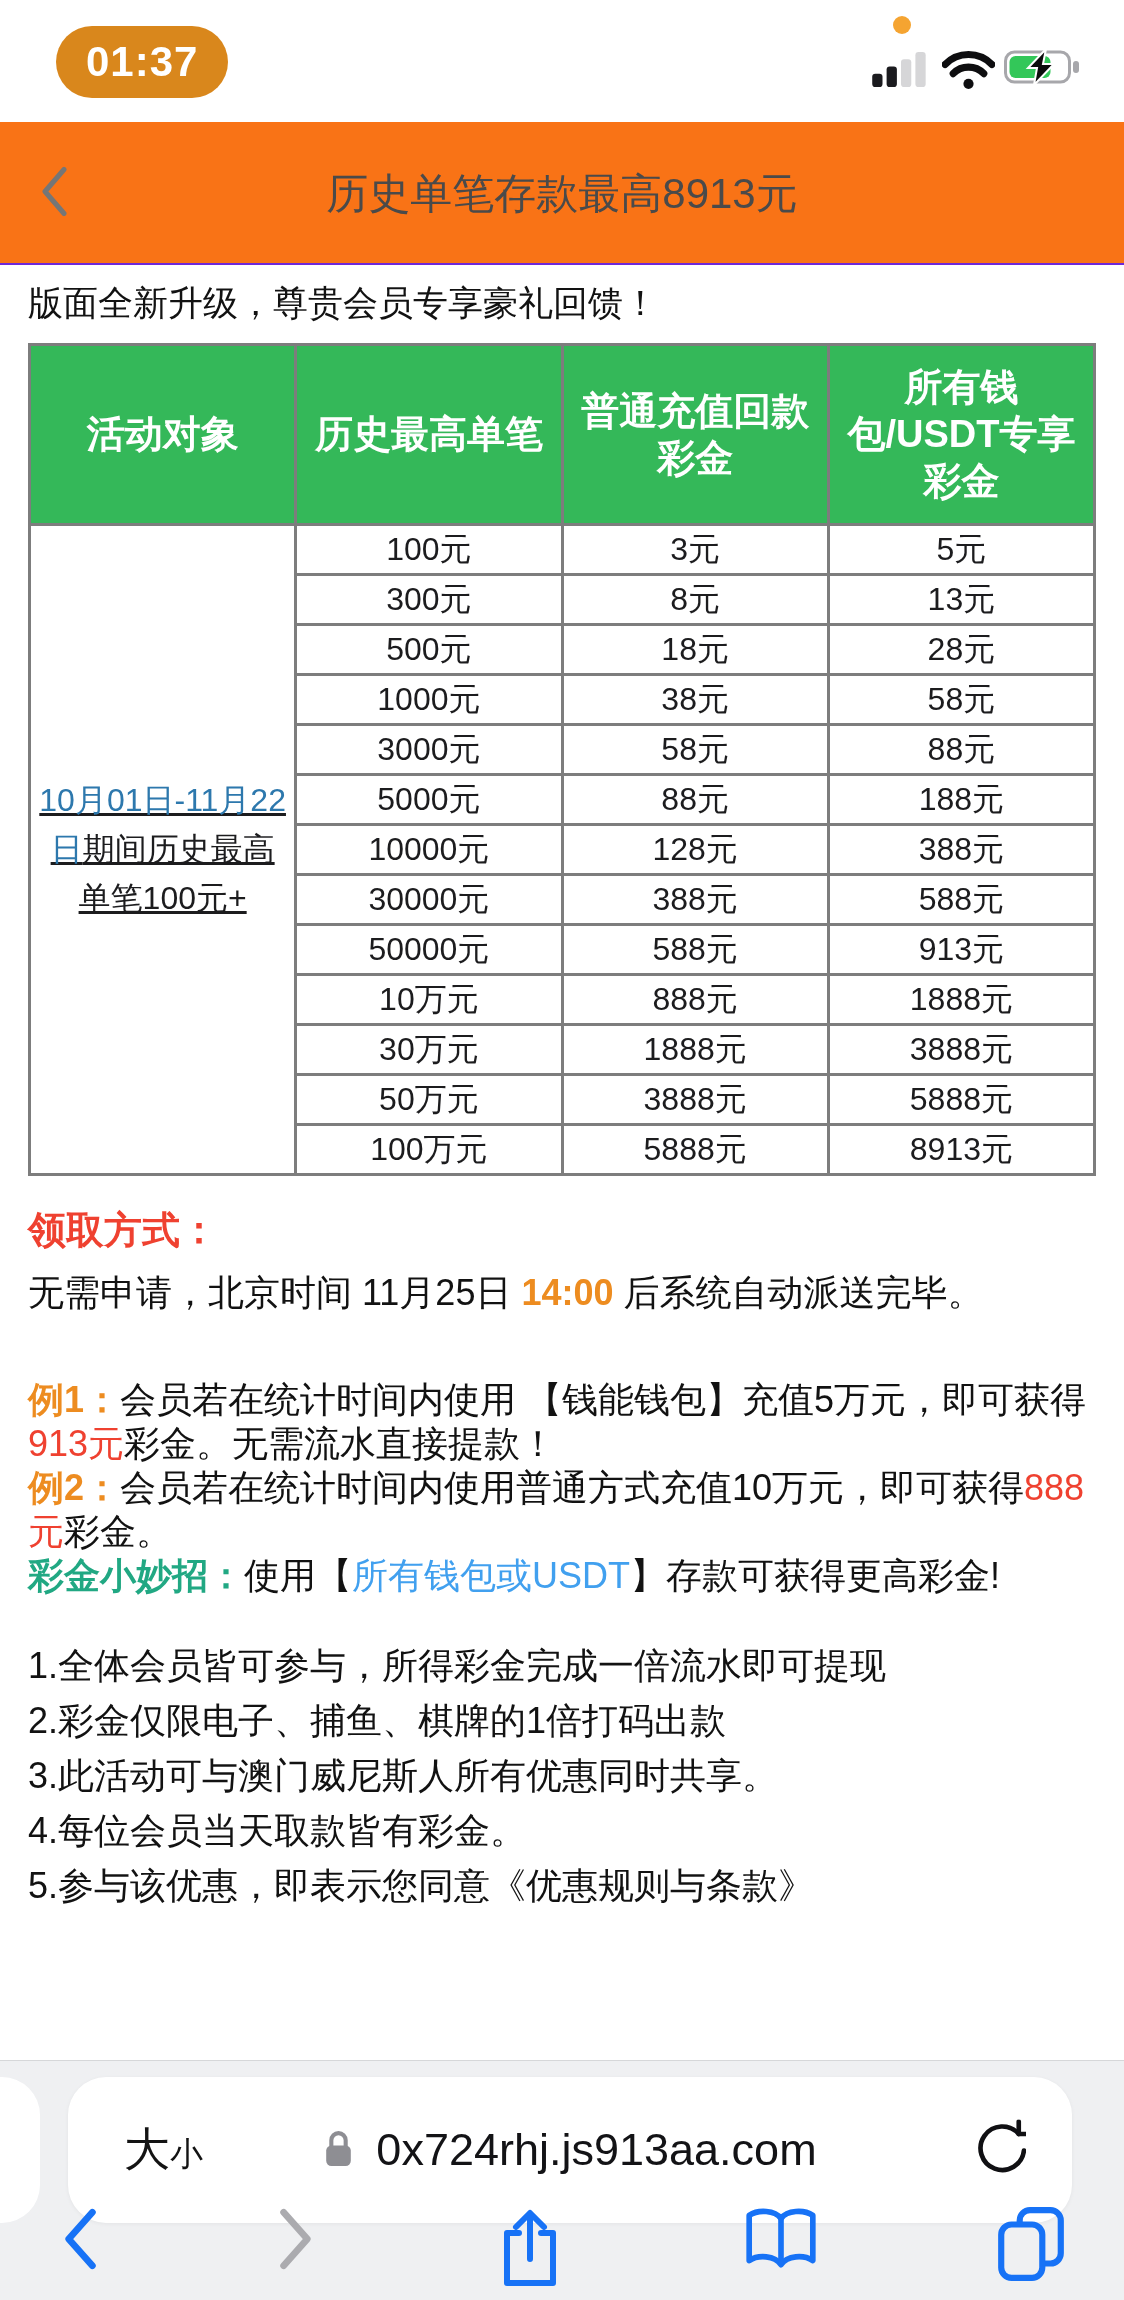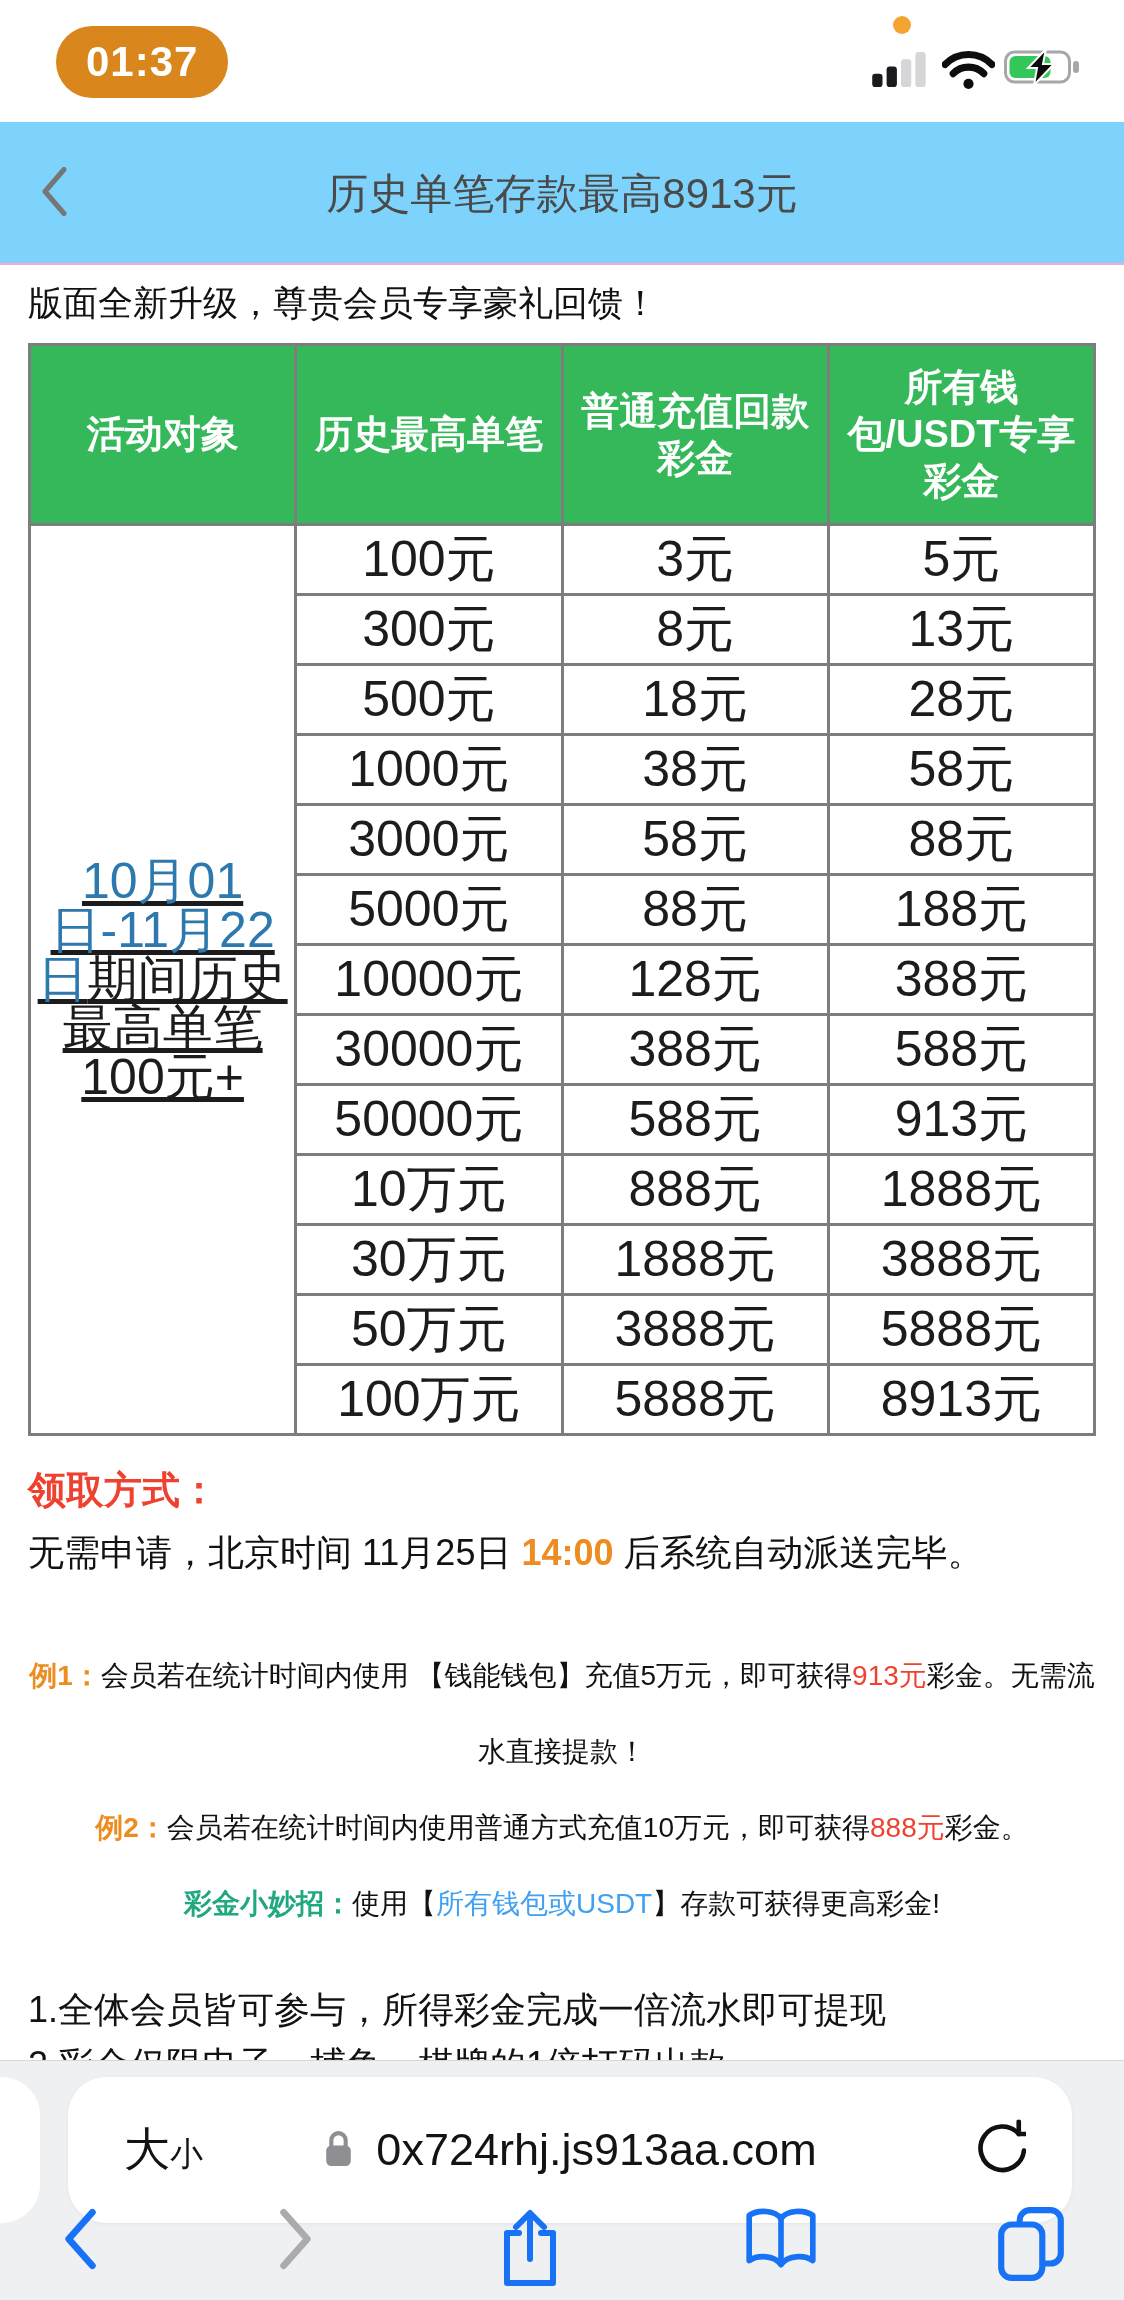--- a/index.html
+++ b/index.html
@@ -10,48 +10,48 @@
   
   .status-bar { position:relative; height:122px; background:#fff; }
   .time-pill { position:absolute; left:56px; top:26px; background:#d9871c; color:#fff;
     font-size:42px; font-weight:bold; padding:12px 30px; border-radius:36px; letter-spacing:1px; }
   .mic-dot { position:absolute; left:893px; top:16px; width:18px; height:18px; border-radius:50%; background:#f5a431; }
   .icon-signal { position:absolute; left:872px; top:50px; }
   .icon-wifi   { position:absolute; left:942px; top:48px; }
   .icon-battery{ position:absolute; left:1004px; top:48px; }
 
   
-  .nav-bar { position:relative; height:143px; background:#7dd3fc; border-bottom:2px solid #f9a8d4; }
+  .nav-bar { position:relative; height:143px; background:#f97316; border-bottom:2px solid #6d28d9; }
   .nav-back { position:absolute; left:36px; top:50%; transform:translateY(-50%); background:none; border:none; cursor:pointer; padding:4px; }
   .nav-title { text-align:center; line-height:143px; font-size:42px; font-weight:400; color:#4a4a4a; }
 
   
   .content { padding:12px 28px 0 28px; }
   .intro p { font-size:35px; line-height:52px; color:#121212; }
   .b  { font-weight:bold; color:#121212; }
   .red { color:#ef4130; }
   .red-b { color:#ef4130; font-weight:bold; }
   .link-blue { color:#41a0ef; }
   .orange-b { color:#ed8c20; font-weight:bold; }
   .teal-b { color:#21a883; font-weight:bold; }
 
   table.bonus { width:100%; border-collapse:collapse; margin-top:14px; }
   table.bonus th, table.bonus td { border:3px solid #7d7d7d; text-align:center; vertical-align:middle; }
   table.bonus th { background:#34b859; color:#fff; font-size:38px; font-weight:bold; line-height:47px; padding:18px 6px; width:25%; }
-  table.bonus td { font-size:50px; height:50px; padding:0 4px; color:#1c1c1e; }
+  table.bonus td { font-size:32px; height:50px; padding:0 4px; color:#1c1c1e; }
   td.bonus-normal, td.bonus-usdt { color:#ef4130; }
   td.activity-cell { font-size:36px; line-height:49px; color:#121212; padding:0 10px;text-decoration:underline; }
   td.activity-cell .date-blue { color:#2d78ad; }
 
   .section-claim { margin-top:30px; }
   .sec-heading { font-size:38px; font-weight:bold; color:#ef4130; line-height:48px; }
   .claim-line { margin-top:12px; font-size:36px; line-height:54px; color:#121212; }
 
   .section-examples { margin-top:58px; }
-  .section-examples p { font-size:28px; line-height:76px; color:#121212;text-align:center; }
+  .section-examples p { font-size:36px; line-height:44px; color:#121212; }
 
   .section-rules { margin-top:40px; }
   .rules-list { margin-top:6px; }
   .rules-list .rule-item { font-size:36px; line-height:55px; color:#121212; }
 
   
   .chrome { position:absolute; left:0; bottom:0; width:1124px; height:240px; background:#eff0f2;
     border-top:1px solid rgba(0,0,0,0.10); }
   .tab-sliver { position:absolute; left:-36px; top:16px; width:76px; height:146px; background:#fff; border-radius:38px; }
   .url-card { position:absolute; left:68px; top:16px; width:1004px; height:146px; background:#fff; border-radius:38px;

